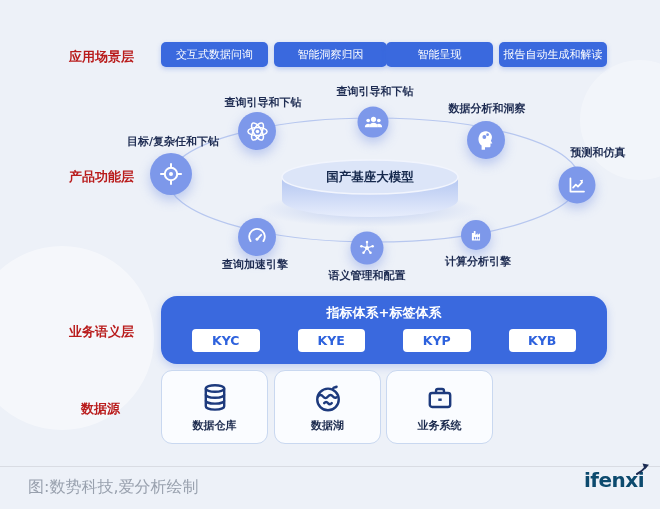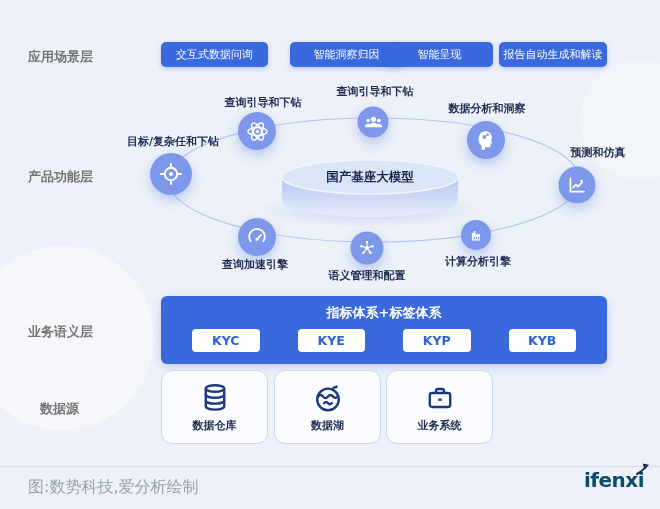--- a/index.html
+++ b/index.html
@@ -2,21 +2,21 @@
 <html><head>
 <meta charset="utf-8">
 <style>
   html,body{margin:0;padding:0;background:#e4e8f0;}
   .canvas{
     position:relative;width:660px;height:509px;overflow:hidden;
     background:#edf1f8;
     font-family:"DejaVu Sans","Liberation Sans",sans-serif;
     color:#1c2b4e;
   }
-  .layer-label{position:absolute;font-size:13px;font-weight:bold;color:#737373;white-space:nowrap;}
+  .layer-label{position:absolute;font-size:13px;font-weight:bold;color:#b91c1c;white-space:nowrap;margin-left:41px;}
   
   .app-btn{
     position:absolute;top:42px;height:25px;background:#3a69de;border-radius:5px;
     color:#fff;font-size:11px;display:flex;align-items:center;justify-content:center;
     white-space:nowrap;box-shadow:0 2px 5px rgba(58,105,222,.28);cursor:pointer;
   }
   
   .bgsvg{position:absolute;left:0;top:0;}
   .node{
     position:absolute;transform:translate(-50%,-50%);border-radius:50%;
@@ -27,21 +27,21 @@
     position:absolute;transform:translateX(-50%);font-size:11px;font-weight:bold;
     color:#1e2c52;white-space:nowrap;
   }
   .cyl-label{
     position:absolute;left:370px;top:177px;transform:translate(-50%,-50%);
     font-size:12.5px;font-weight:bold;color:#16294d;white-space:nowrap;
   }
   
   .sem-block{
     position:absolute;left:161px;top:296px;width:446px;height:68px;background:#3a69de;
-    border-radius:6px;display:flex;flex-direction:column;align-items:center;
+    border-radius:16px;display:flex;flex-direction:column;align-items:center;
     box-shadow:0 3px 8px rgba(58,105,222,.25);box-sizing:border-box;
   }
   .sem-title{margin-top:8px;color:#fff;font-size:13px;font-weight:bold;white-space:nowrap;}
   .sem-row{display:flex;margin-top:7px;width:100%;padding:0 31px;box-sizing:border-box;justify-content:space-between;gap:38px;}
   .sem-btn{
     width:80px;height:23px;background:#fff;border-radius:4px;color:#2e62dd;
     font-weight:bold;font-size:12.5px;display:flex;align-items:center;justify-content:center;cursor:pointer;
   }
   
   .card{
@@ -66,21 +66,21 @@
     <circle cx="640" cy="120" r="60" fill="rgba(255,255,255,0.30)"></circle>
     <ellipse cx="374" cy="180" rx="206" ry="62" fill="none" stroke="#b7c7ef" stroke-width="1.2"></ellipse>
   </svg>
 
   <div class="layer-label" style="left:28px;top:48px">应用场景层</div>
   <div class="layer-label" style="left:28px;top:168px">产品功能层</div>
   <div class="layer-label" style="left:28px;top:323px">业务语义层</div>
   <div class="layer-label" style="left:40px;top:400px">数据源</div>
 
   <div class="app-btn" style="left:161px;width:107px">交互式数据问询</div>
-  <div class="app-btn" style="left:290px;width:113px">智能洞察归因</div>
+  <div class="app-btn" style="left:274px;width:113px">智能洞察归因</div>
   <div class="app-btn" style="left:499px;width:108px">报告自动生成和解读</div>
   <div class="app-btn" style="left:386px;width:107px">智能呈现</div>
 
   <svg class="bgsvg" style="left:254px;top:150px" width="232" height="82">
     <defs>
       <linearGradient id="sideGrad" x1="0" y1="0" x2="0" y2="1">
         <stop offset="0" stop-color="#b3c6f1"></stop>
         <stop offset="1" stop-color="#e7edfc"></stop>
       </linearGradient>
       <radialGradient id="shGrad" cx="0.5" cy="0.5" r="0.5">

